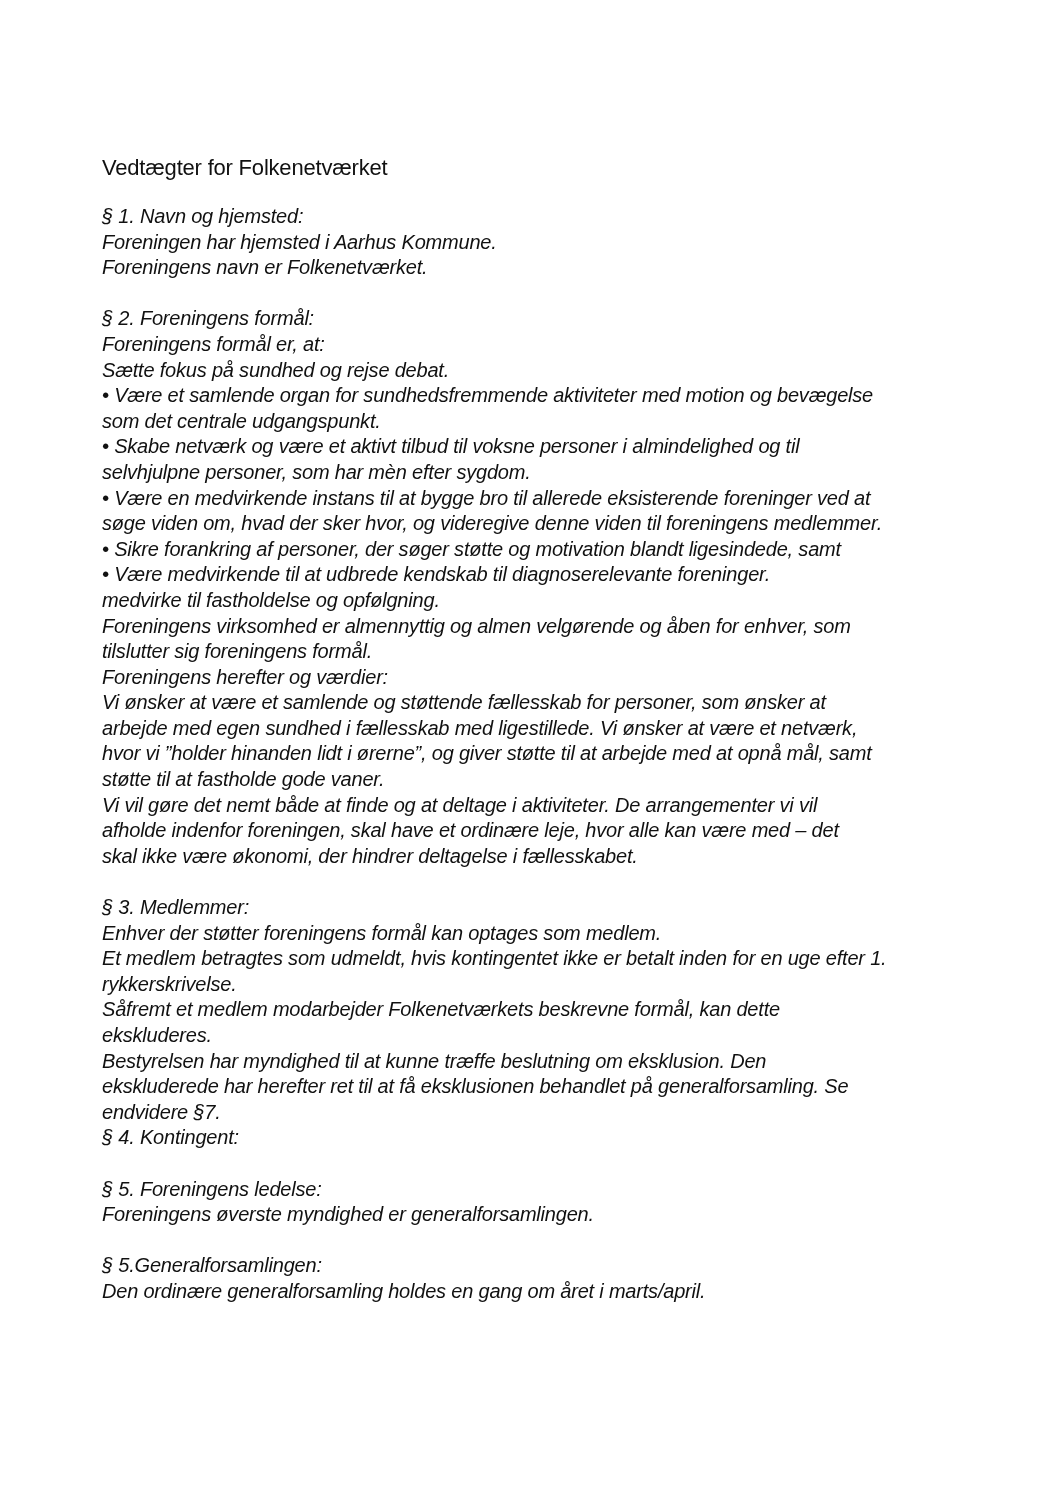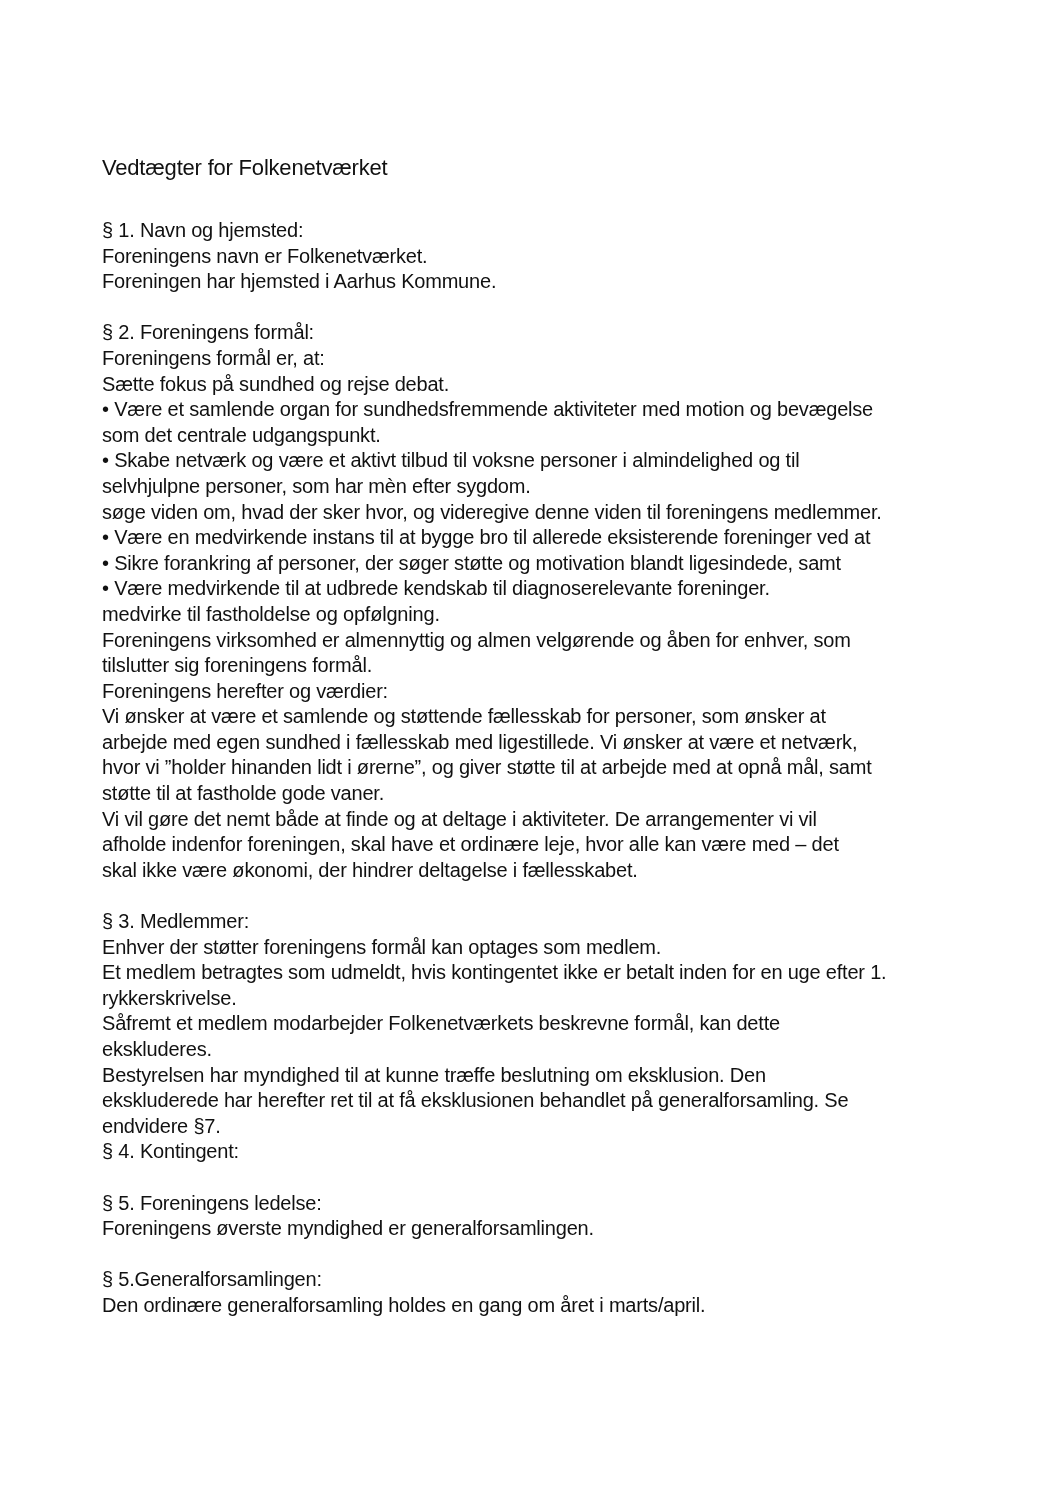--- a/index.html
+++ b/index.html
@@ -8,46 +8,46 @@
       position: absolute;
       left: 102px;
       top: 154px;
       width: 880px;
       font-family: "Liberation Sans", sans-serif;
       color: #111111;
       font-size: 20px;
       line-height: 25.6px;
       letter-spacing: -0.2px;
     }
-    .title { font-size: 22px; line-height: 28px; margin-bottom: 36px; }
-    .line { white-space: pre; display: block; }
+    .title { font-size: 22px; line-height: 28px; margin-bottom: 22px; }
+    .line { white-space: pre; display: block; font-style: italic; }
     .gap { height: 25.6px; }
   </style>
 </head>
 <body>
 
 <div class="page">
   <div class="title">Vedtægter for Folkenetværket</div>
   <div id="sections">
       <div>
         <span class="line">§ 1. Navn og hjemsted:</span>
+        <span class="line">Foreningen har hjemsted i Aarhus Kommune.</span>
         <span class="line">Foreningens navn er Folkenetværket.</span>
-        <span class="line">Foreningen har hjemsted i Aarhus Kommune.</span>
       </div>
       <div class="gap"></div>
       <div>
         <span class="line">§ 2. Foreningens formål:</span>
         <span class="line">Foreningens formål er, at:</span>
         <span class="line">Sætte fokus på sundhed og rejse debat.</span>
         <span class="line">• Være et samlende organ for sundhedsfremmende aktiviteter med motion og bevægelse</span>
         <span class="line">som det centrale udgangspunkt.</span>
         <span class="line">• Skabe netværk og være et aktivt tilbud til voksne personer i almindelighed og til</span>
         <span class="line">selvhjulpne personer, som har mèn efter sygdom.</span>
+        <span class="line">• Være en medvirkende instans til at bygge bro til allerede eksisterende foreninger ved at</span>
         <span class="line">søge viden om, hvad der sker hvor, og videregive denne viden til foreningens medlemmer.</span>
-        <span class="line">• Være en medvirkende instans til at bygge bro til allerede eksisterende foreninger ved at</span>
         <span class="line">• Sikre forankring af personer, der søger støtte og motivation blandt ligesindede, samt</span>
         <span class="line">• Være medvirkende til at udbrede kendskab til diagnoserelevante foreninger.</span>
         <span class="line">medvirke til fastholdelse og opfølgning.</span>
         <span class="line">Foreningens virksomhed er almennyttig og almen velgørende og åben for enhver, som</span>
         <span class="line">tilslutter sig foreningens formål.</span>
         <span class="line">Foreningens herefter og værdier:</span>
         <span class="line">Vi ønsker at være et samlende og støttende fællesskab for personer, som ønsker at</span>
         <span class="line">arbejde med egen sundhed i fællesskab med ligestillede. Vi ønsker at være et netværk,</span>
         <span class="line">hvor vi ”holder hinanden lidt i ørerne”, og giver støtte til at arbejde med at opnå mål, samt</span>
         <span class="line">støtte til at fastholde gode vaner.</span>

